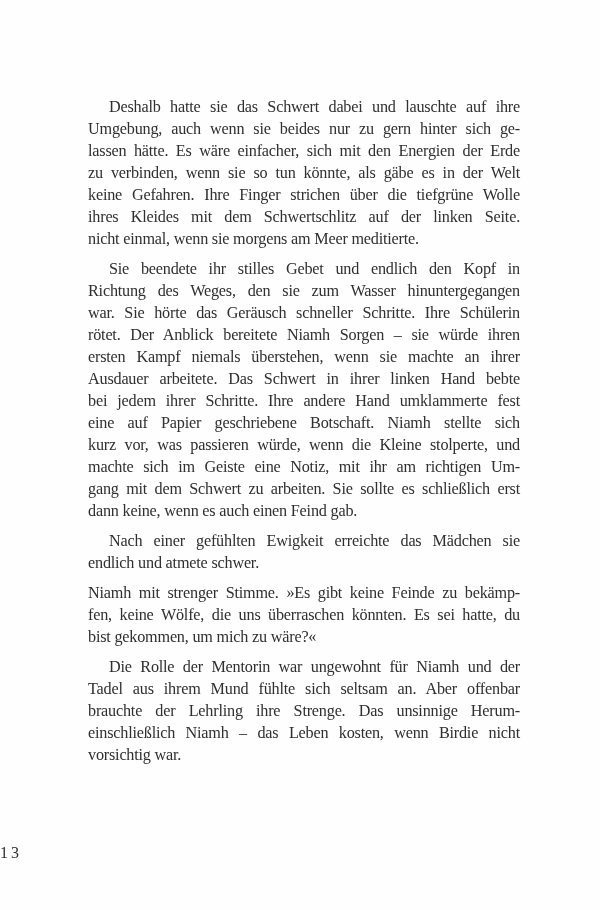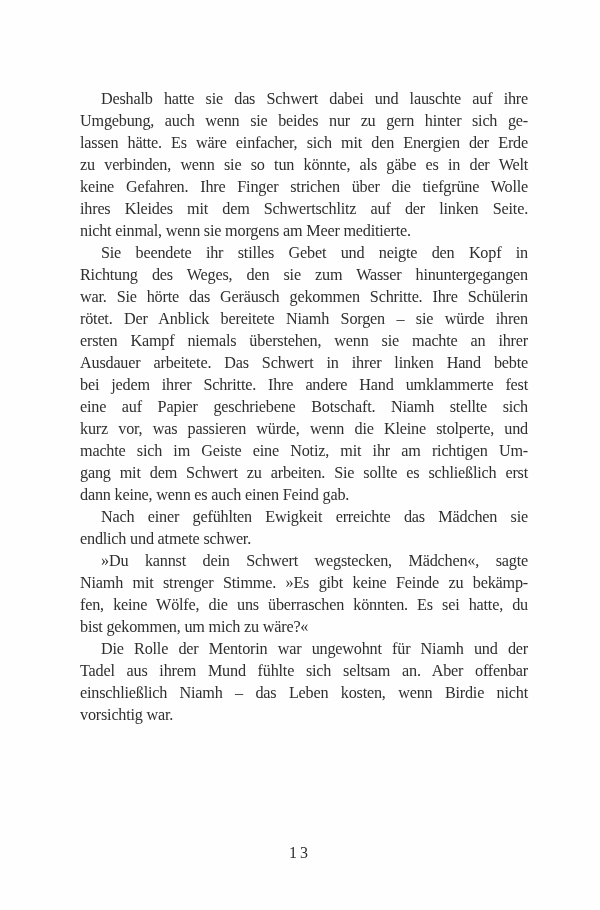--- a/index.html
+++ b/index.html
@@ -20,42 +20,42 @@
     inset: 0;
     background: #fefefe;
   }
   .text-block {
     position: absolute;
     left: 80px;
     top: 88px;
     width: 448px;
   }
   .paragraph {
-    margin: 0;
+    margin: 8px;
   }
   .line {
     font-size: 16.2px;
     line-height: 22px;
     letter-spacing: -0.2px;
     text-align: justify;
     text-align-last: justify;
     white-space: normal;
   }
   .line.first {
     padding-left: 21px;
   }
   .line.last {
     text-align-last: left;
   }
   .page-number {
     position: absolute;
     top: 842px;
     left: 0;
     width: 100%;
-    text-align: center;
+    text-align: left;
     font-size: 16px;
     line-height: 22px;
     letter-spacing: 3px;
     color: #2f2f2f;
   }
 </style>
 </head>
 <body>
 
 <div class="page">
@@ -63,44 +63,44 @@
       <div class="paragraph">
         <div class="line first">Deshalb hatte sie das Schwert dabei und lauschte auf ihre</div>
         <div class="line">Umgebung, auch wenn sie beides nur zu gern hinter sich ge-</div>
         <div class="line">lassen hätte. Es wäre einfacher, sich mit den Energien der Erde</div>
         <div class="line">zu verbinden, wenn sie so tun könnte, als gäbe es in der Welt</div>
         <div class="line">keine Gefahren. Ihre Finger strichen über die tiefgrüne Wolle</div>
         <div class="line">ihres Kleides mit dem Schwertschlitz auf der linken Seite.</div>
         <div class="line last">nicht einmal, wenn sie morgens am Meer meditierte.</div>
       </div>
       <div class="paragraph">
-        <div class="line first">Sie beendete ihr stilles Gebet und neigte den Kopf in</div>
+        <div class="line first">Sie beendete ihr stilles Gebet und endlich den Kopf in</div>
         <div class="line">Richtung des Weges, den sie zum Wasser hinuntergegangen</div>
-        <div class="line">war. Sie hörte das Geräusch gekommen Schritte. Ihre Schülerin</div>
+        <div class="line">war. Sie hörte das Geräusch schneller Schritte. Ihre Schülerin</div>
         <div class="line">rötet. Der Anblick bereitete Niamh Sorgen – sie würde ihren</div>
         <div class="line">ersten Kampf niemals überstehen, wenn sie machte an ihrer</div>
         <div class="line">Ausdauer arbeitete. Das Schwert in ihrer linken Hand bebte</div>
         <div class="line">bei jedem ihrer Schritte. Ihre andere Hand umklammerte fest</div>
         <div class="line">eine auf Papier geschriebene Botschaft. Niamh stellte sich</div>
         <div class="line">kurz vor, was passieren würde, wenn die Kleine stolperte, und</div>
         <div class="line">machte sich im Geiste eine Notiz, mit ihr am richtigen Um-</div>
         <div class="line">gang mit dem Schwert zu arbeiten. Sie sollte es schließlich erst</div>
         <div class="line last">dann keine, wenn es auch einen Feind gab.</div>
       </div>
       <div class="paragraph">
         <div class="line first">Nach einer gefühlten Ewigkeit erreichte das Mädchen sie</div>
         <div class="line last">endlich und atmete schwer.</div>
       </div>
       <div class="paragraph">
-        <div class="line first">»Du kannst dein Schwert wegstecken, Mädchen«, sagte</div>
         <div class="line">Niamh mit strenger Stimme. »Es gibt keine Feinde zu bekämp-</div>
         <div class="line">fen, keine Wölfe, die uns überraschen könnten. Es sei hatte, du</div>
         <div class="line last">bist gekommen, um mich zu wäre?«</div>
       </div>
       <div class="paragraph">
         <div class="line first">Die Rolle der Mentorin war ungewohnt für Niamh und der</div>
         <div class="line">Tadel aus ihrem Mund fühlte sich seltsam an. Aber offenbar</div>
+        <div class="line">brauchte der Lehrling ihre Strenge. Das unsinnige Herum-</div>
         <div class="line">einschließlich Niamh – das Leben kosten, wenn Birdie nicht</div>
         <div class="line last">vorsichtig war.</div>
       </div>
     </div>
   <div class="page-number">13</div>
 </div>
 
 </body></html>

